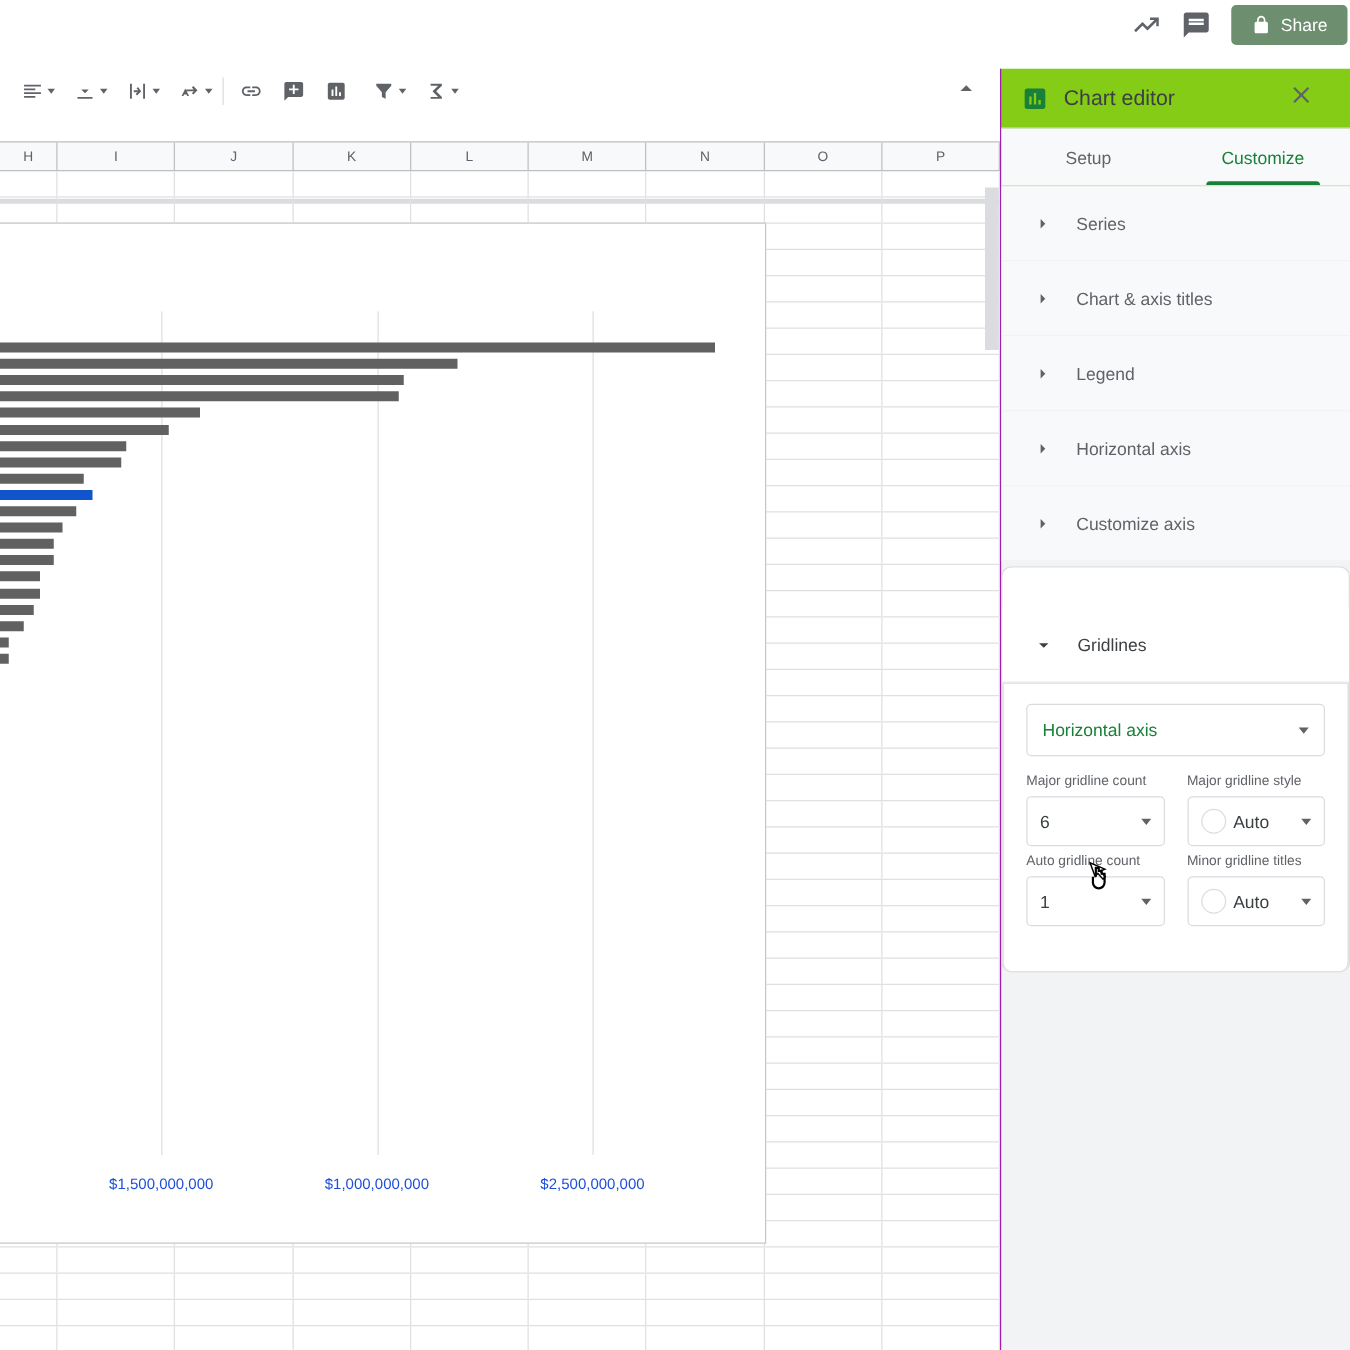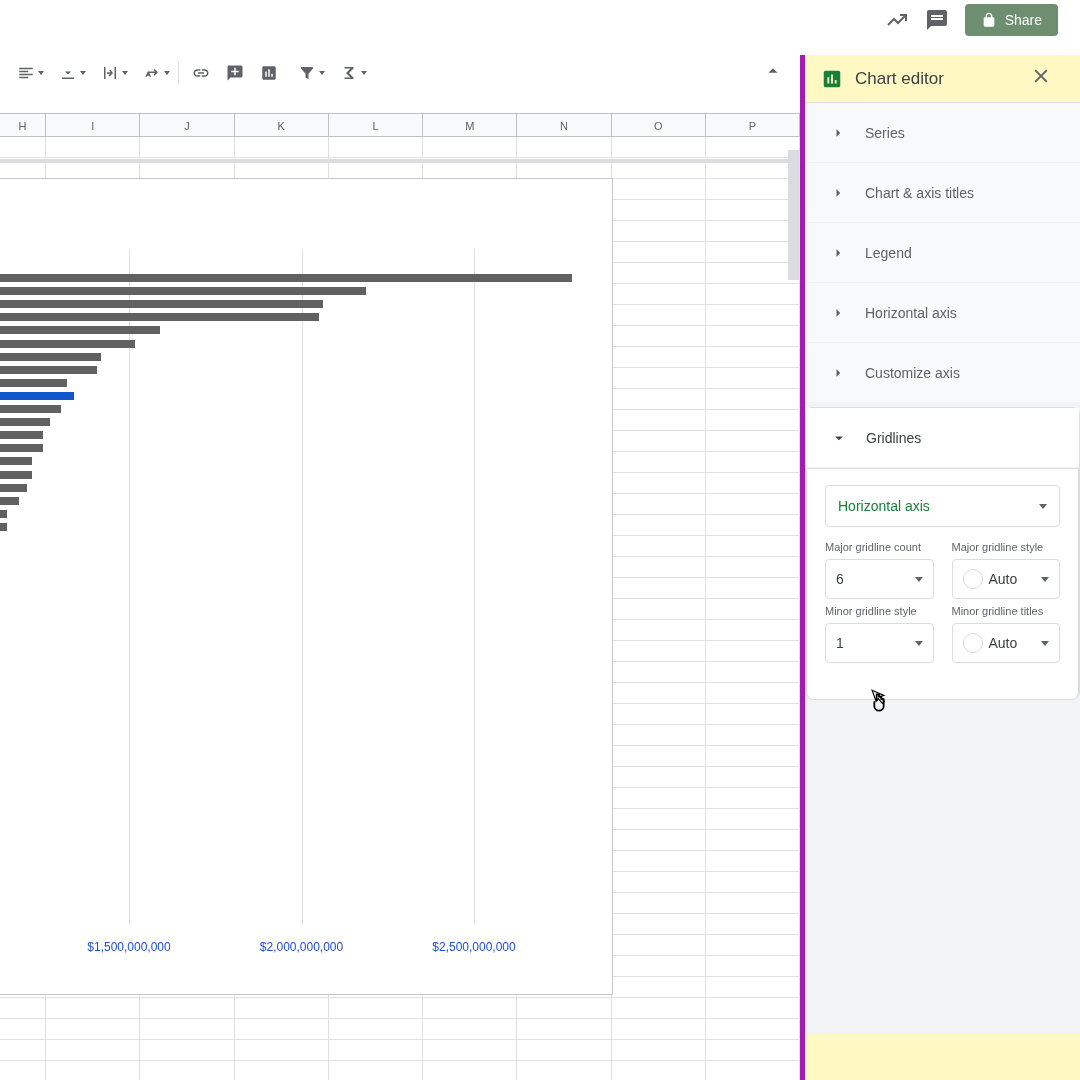--- a/index.html
+++ b/index.html
@@ -1,19 +1,19 @@
 <!DOCTYPE html>
 <html><head>
 <meta charset="utf-8">
 <style>
   * { box-sizing: border-box; margin: 0; padding: 0; font-family: Arial, sans-serif; }
   body { width: 1080px; height: 1080px; overflow: hidden; background: #fff; position: relative; }
 
   
-  .header { position: absolute; top: 0; right: 0; height: 40px; display: flex; align-items: center; gap: 16px; padding-right: 22px; }
+  .header { position: absolute; top: 0; right: 0; height: 40px; display: flex; align-items: center; gap: 16px; padding-right: 2px; }
   .header-icon { width: 24px; height: 24px; display: flex; align-items: center; justify-content: center; color: #5f6368; cursor: pointer; }
   .share-btn { background: #6d8f6f; color: #fff; border: none; border-radius: 4px; padding: 8px 16px; font-size: 14px; font-weight: 500; display: flex; align-items: center; gap: 8px; cursor: pointer; }
 
   
   .toolbar { position: absolute; top: 55px; left: 0; height: 36px; display: flex; align-items: center; gap: 2px; padding-left: 6px;}
   .tool { width: 32px; height: 28px; display: flex; align-items: center; justify-content: center; color: #5f6368; cursor: pointer; position: relative; }
   .tool-wide { width: 40px; }
   .tool svg { width: 18px; height: 18px; }
   .tool-caret::after { content: ''; position: absolute; right: 2px; top: 12px; border-left: 3px solid transparent; border-right: 3px solid transparent; border-top: 4px solid #5f6368; }
   .toolbar-sep { width: 1px; height: 22px; background: #dadce0; margin: 0 4px; }
@@ -40,33 +40,33 @@
 
   
   .chart { position: absolute; top: 178px; left: -44px; width: 657px; height: 817px; background: #fff; border: 1px solid #c4c7c5; }
   .chart-area { position: absolute; top: 70px; left: 0; right: 40px; bottom: 70px; }
   .chart-grid-v { position: absolute; top: 0; bottom: 0; width: 1px; background: #e0e0e0; }
   .bar { position: absolute; left: 0; height: 8px; background: #616161; }
   .bar.highlight { background: #1155cc; }
   .x-label { position: absolute; bottom: 40px; font-size: 12px; color: #1d4ed8; transform: translateX(-50%); }
 
   
-  .panel { position: absolute; top: 55px; right: 0; width: 280px; bottom: 0; background: #fef9c3; border-left: 5px solid #a21caf; }
+  .panel { position: absolute; top: 55px; right: 0; width: 280px; bottom: 0; background: #84cc16; border-left: 1px solid #a21caf; }
   .panel-h { height: 48px; display: flex; align-items: center; padding: 0 16px; border-bottom: 1px solid #dadce0;}
   .panel-h svg { width: 22px; height: 22px; margin-right: 12px; }
   .panel-title { font-size: 17px; color: #3c4043; font-weight: 400; flex: 1;}
   .panel-close { color: #5f6368; cursor: pointer; font-size: 20px; }
   .tabs { height: 46px; display: flex; border-bottom: 1px solid #dadce0; background:#f8f9fa; }
   .tab { flex: 1; display: flex; align-items: center; justify-content: center; font-size: 14px; color: #5f6368; cursor: pointer; }
   .tab.active { color: #188038; position: relative; }
   .tab.active::after { content:''; position:absolute; bottom:0; left: 24px; right: 24px; height:3px; background:#188038; border-radius: 3px 3px 0 0;}
   .panel-body { background: #f1f3f4; height: calc(100% - 94px); overflow: hidden; }
   .section { height: 60px; display: flex; align-items: center; padding: 0 24px; gap: 18px; color: #5f6368; font-size: 14px; cursor: pointer; background:#f8f9fa; border-bottom:1px solid #f1f3f4;}
   .section svg { width: 18px; height: 18px; }
-  .section.expanded { background: #fff; color: #3c4043; }
+  .section.expanded { background: #fff; color: #3c4043; margin-top: 32px; }
   .gridlines-body { background: #fff; padding: 16px 18px 30px; border:1px solid #dadce0; margin: 0 0 0 0; border-radius: 0 0 8px 8px; }
   .gridlines-section-wrap { background:#fff; margin: 0; border-radius:8px; border:1px solid #dadce0; border-bottom:none; margin-top: 4px;}
   .gridlines-section-wrap .section { background:#fff; }
   .axis-select { width: 100%; height: 42px; border: 1px solid #dadce0; border-radius: 4px; display: flex; align-items: center; padding: 0 12px; justify-content: space-between; color: #188038; font-size: 14px; margin-bottom: 14px; cursor:pointer;}
   .field-row { display: flex; gap: 18px; margin-bottom: 6px; }
   .field { flex: 1; }
   .field-label { font-size: 11px; color: #5f6368; margin-bottom: 6px; display: block;}
   .dropdown { width: 100%; height: 40px; border: 1px solid #dadce0; border-radius: 4px; display: flex; align-items: center; padding: 0 10px; justify-content: space-between; font-size: 14px; color: #3c4043; cursor:pointer;}
   .color-swatch { width: 20px; height: 20px; border-radius: 50%; background: #fff; border: 1px solid #dadce0; margin-right: 6px;}
   .dd-caret { border-left: 4px solid transparent; border-right: 4px solid transparent; border-top: 5px solid #5f6368; }
@@ -684,35 +684,39 @@
       <div class="bar" style="top: 182.2px; width: 86px;"></div>
       <div class="bar" style="top: 195.3px; width: 86px;"></div>
       <div class="bar" style="top: 208.4px; width: 75px;"></div>
       <div class="bar" style="top: 221.5px; width: 75px;"></div>
       <div class="bar" style="top: 234.6px; width: 70px;"></div>
       <div class="bar" style="top: 247.7px; width: 62px;"></div>
       <div class="bar" style="top: 260.8px; width: 50px;"></div>
       <div class="bar" style="top: 273.9px; width: 50px;"></div>
     </div>
   <div class="x-label" style="left:172px">$1,500,000,000</div>
-  <div class="x-label" style="left:344.5px">$2,000,000,000</div>
+  <div class="x-label" style="left:344.5px">$1,000,000,000</div>
   <div class="x-label" style="left:517px">$2,500,000,000</div>
 </div>
 
 <div class="panel">
   <div class="panel-h">
     <svg viewBox="0 0 24 24" fill="#188038">
         <path d="M5 3h14c1.1 0 2 .9 2 2v14c0 1.1-.9 2-2 2H5c-1.1 0-2-.9-2-2V5c0-1.1.9-2 2-2zm2 14h2v-7H7v7zm4 0h2V7h-2v10zm4 0h2v-4h-2v4z"></path>
       </svg>
     <div class="panel-title">Chart editor</div>
     <div class="panel-close">
       <svg width="20" height="20" viewBox="0 0 24 24" fill="currentColor">
           <path d="M19 6.41L17.59 5 12 10.59 6.41 5 5 6.41 10.59 12 5 17.59 6.41 19 12 13.41 17.59 19 19 17.59 13.41 12z"></path>
         </svg>
     </div>
+  </div>
+  <div class="tabs">
+    <div class="tab">Setup</div>
+    <div class="tab active">Customize</div>
   </div>
   <div class="panel-body">
     <div class="section">
         <svg viewBox="0 0 24 24" fill="currentColor">
           <path d="M10 17l5-5-5-5v10z"></path>
         </svg>
         <span>Series</span>
       </div>
     <div class="section">
         <svg viewBox="0 0 24 24" fill="currentColor">
@@ -765,21 +769,21 @@
                 <span style="display:flex;align-items:center">
                   <span class="color-swatch"></span>
                   <span>Auto</span>
                 </span>
                 <div class="dd-caret"></div>
               </div>
         </div>
       </div>
       <div class="field-row">
         <div class="field">
-          <span class="field-label">Minor gridline style</span>
+          <span class="field-label">Auto gridline count</span>
           <div class="dropdown">
                 <span>1</span>
                 <div class="dd-caret"></div>
               </div>
         </div>
         <div class="field">
           <span class="field-label">Minor gridline titles</span>
           <div class="dropdown">
                 <span style="display:flex;align-items:center">
                   <span class="color-swatch"></span>

